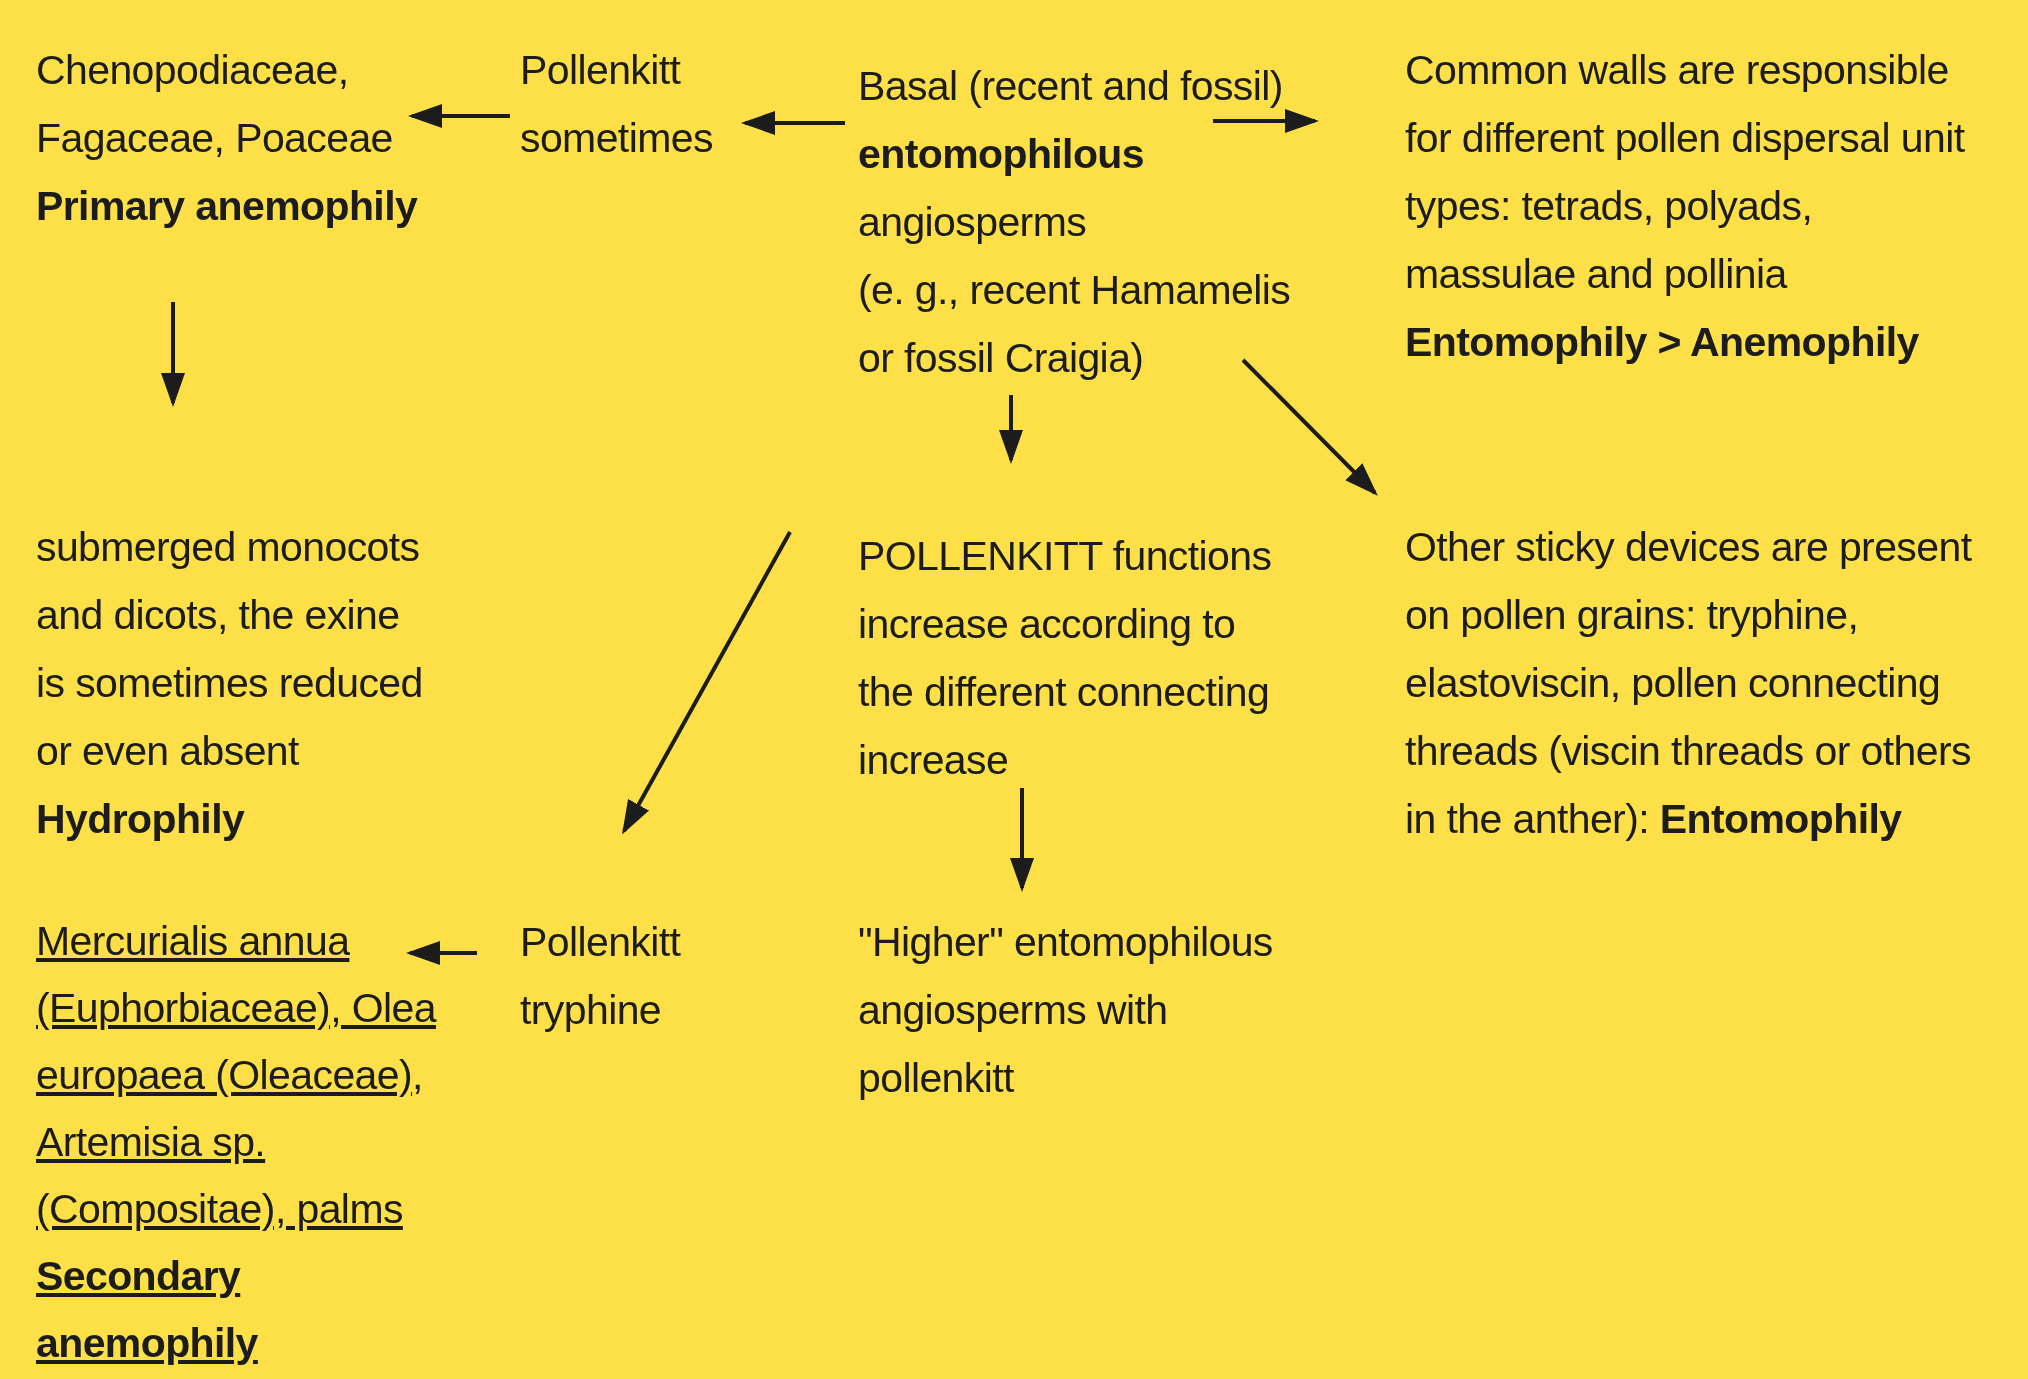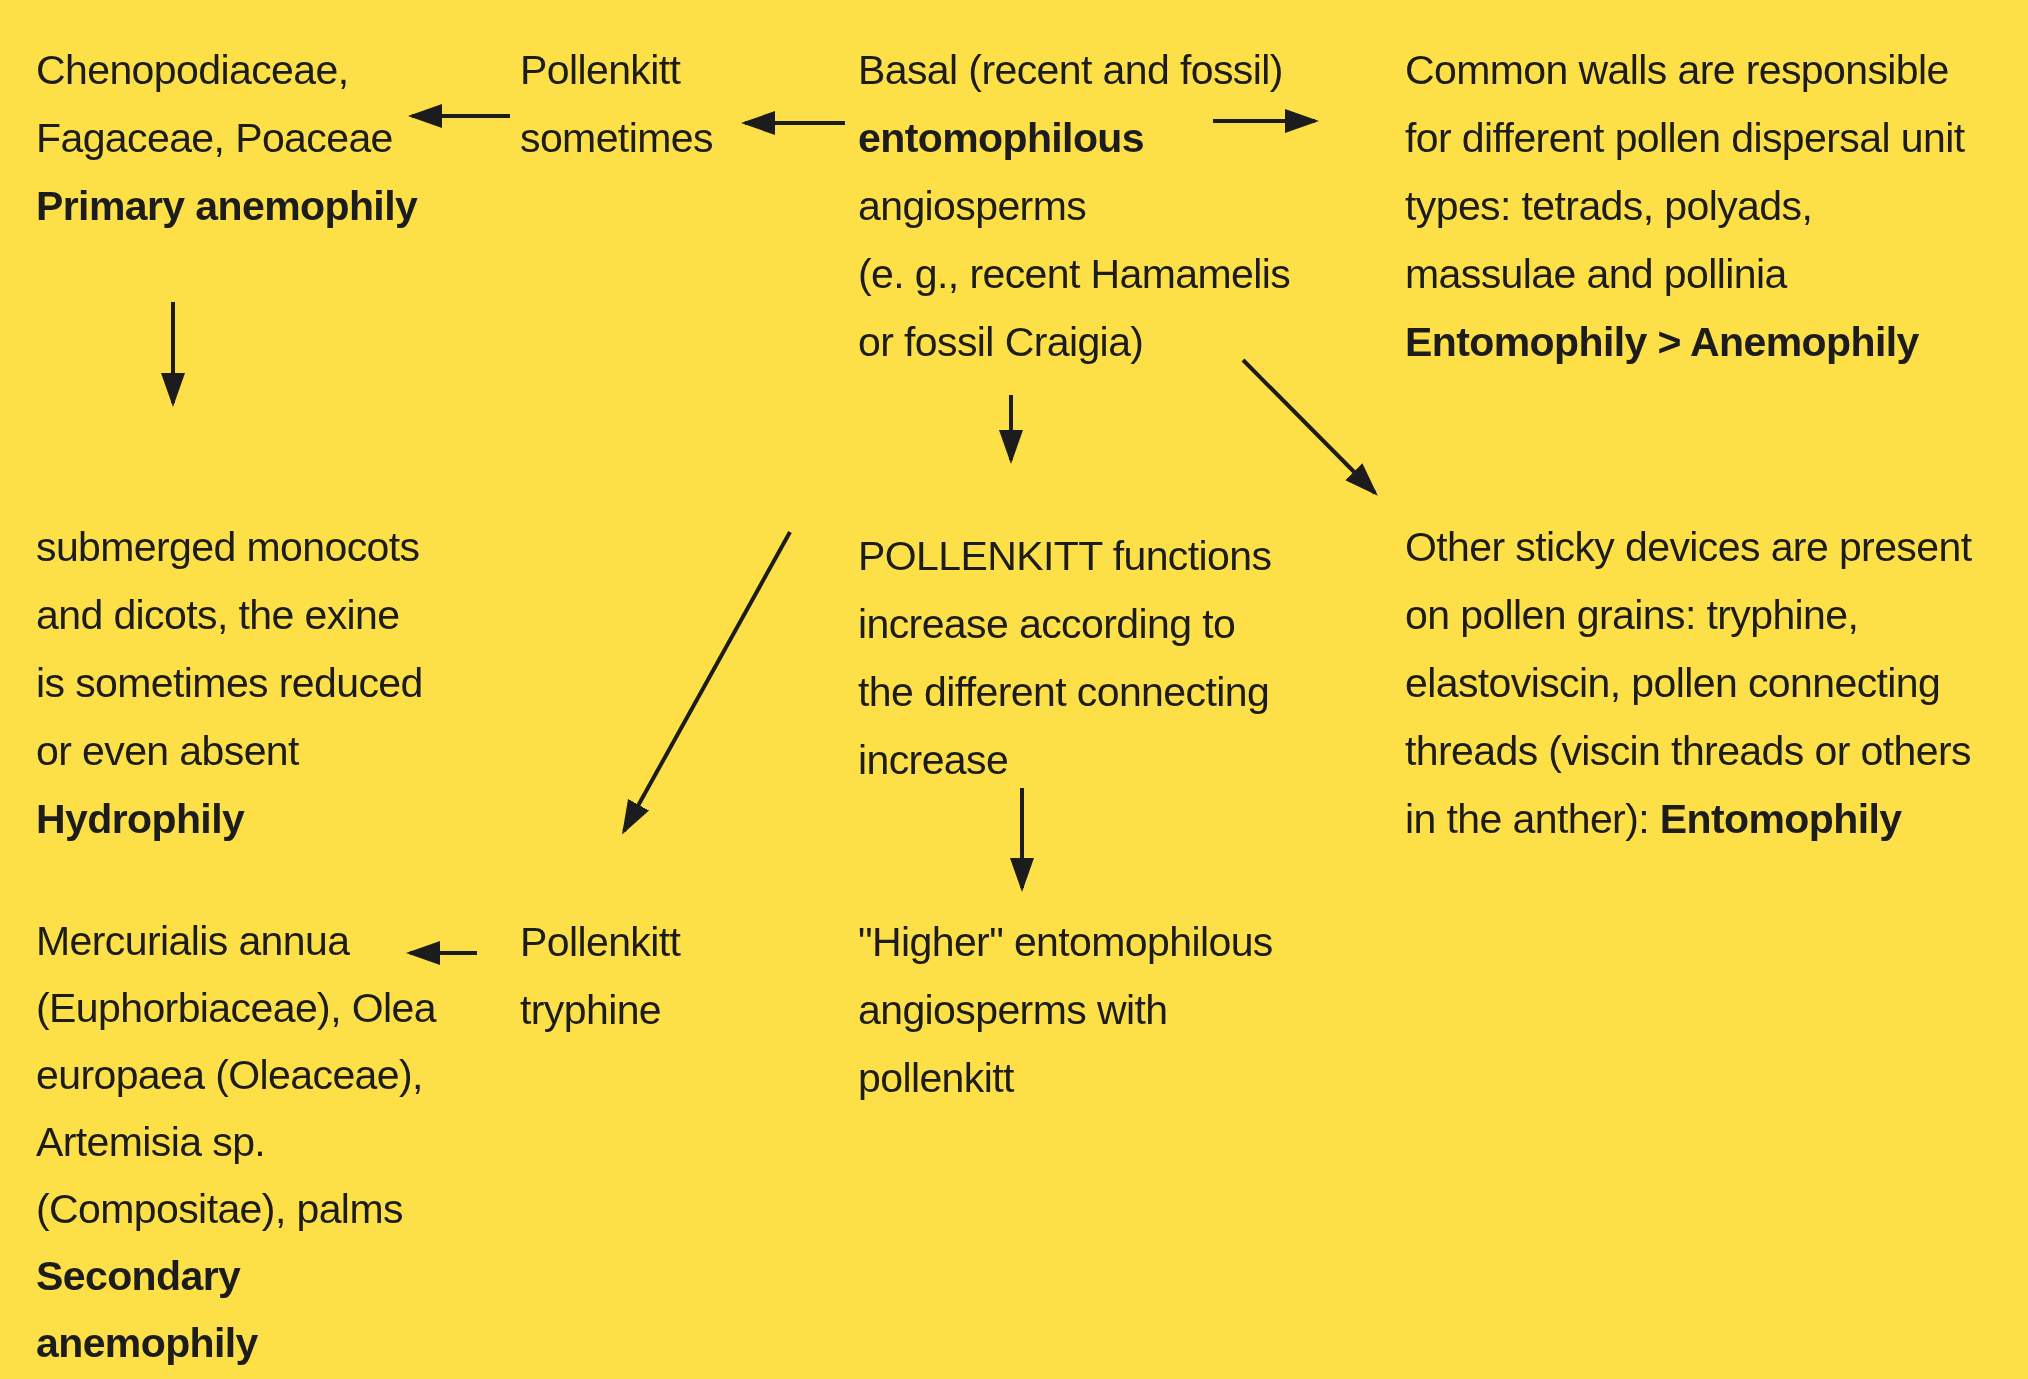--- a/index.html
+++ b/index.html
@@ -65,21 +65,21 @@
     <div class="ln">Chenopodiaceae,</div>
     <div class="ln">Fagaceae, Poaceae</div>
     <div class="ln b">Primary anemophily</div>
   </div>
 
   <div class="block" style="left:520px; top:36px;">
     <div class="ln">Pollenkitt</div>
     <div class="ln">sometimes</div>
   </div>
 
-  <div class="block" style="left:858px; top:36px;">
+  <div class="block" style="left:858px; top:52px;">
     <div class="ln">Basal (recent and fossil)</div>
     <div class="ln b">entomophilous</div>
     <div class="ln">angiosperms</div>
     <div class="ln">(e. g., recent Hamamelis</div>
     <div class="ln">or fossil Craigia)</div>
   </div>
 
   <div class="block" style="left:1405px; top:36px;">
     <div class="ln">Common walls are responsible</div>
     <div class="ln">for different pollen dispersal unit</div>
@@ -104,21 +104,21 @@
   </div>
 
   <div class="block" style="left:1405px; top:513px;">
     <div class="ln">Other sticky devices are present</div>
     <div class="ln">on pollen grains: tryphine,</div>
     <div class="ln">elastoviscin, pollen connecting</div>
     <div class="ln">threads (viscin threads or others</div>
     <div class="ln"><span>in the anther): </span><span class="b">Entomophily</span></div>
   </div>
 
-  <div class="block tight" style="left:36px; top:908px;">
+  <div class="block tight" style="left:36px; top:908px;text-decoration:underline;">
     <div class="ln">Mercurialis annua</div>
     <div class="ln">(Euphorbiaceae), Olea</div>
     <div class="ln">europaea (Oleaceae),</div>
     <div class="ln">Artemisia sp.</div>
     <div class="ln">(Compositae), palms</div>
     <div class="ln b">Secondary</div>
     <div class="ln b">anemophily</div>
   </div>
 
   <div class="block" style="left:520px; top:908px;">

